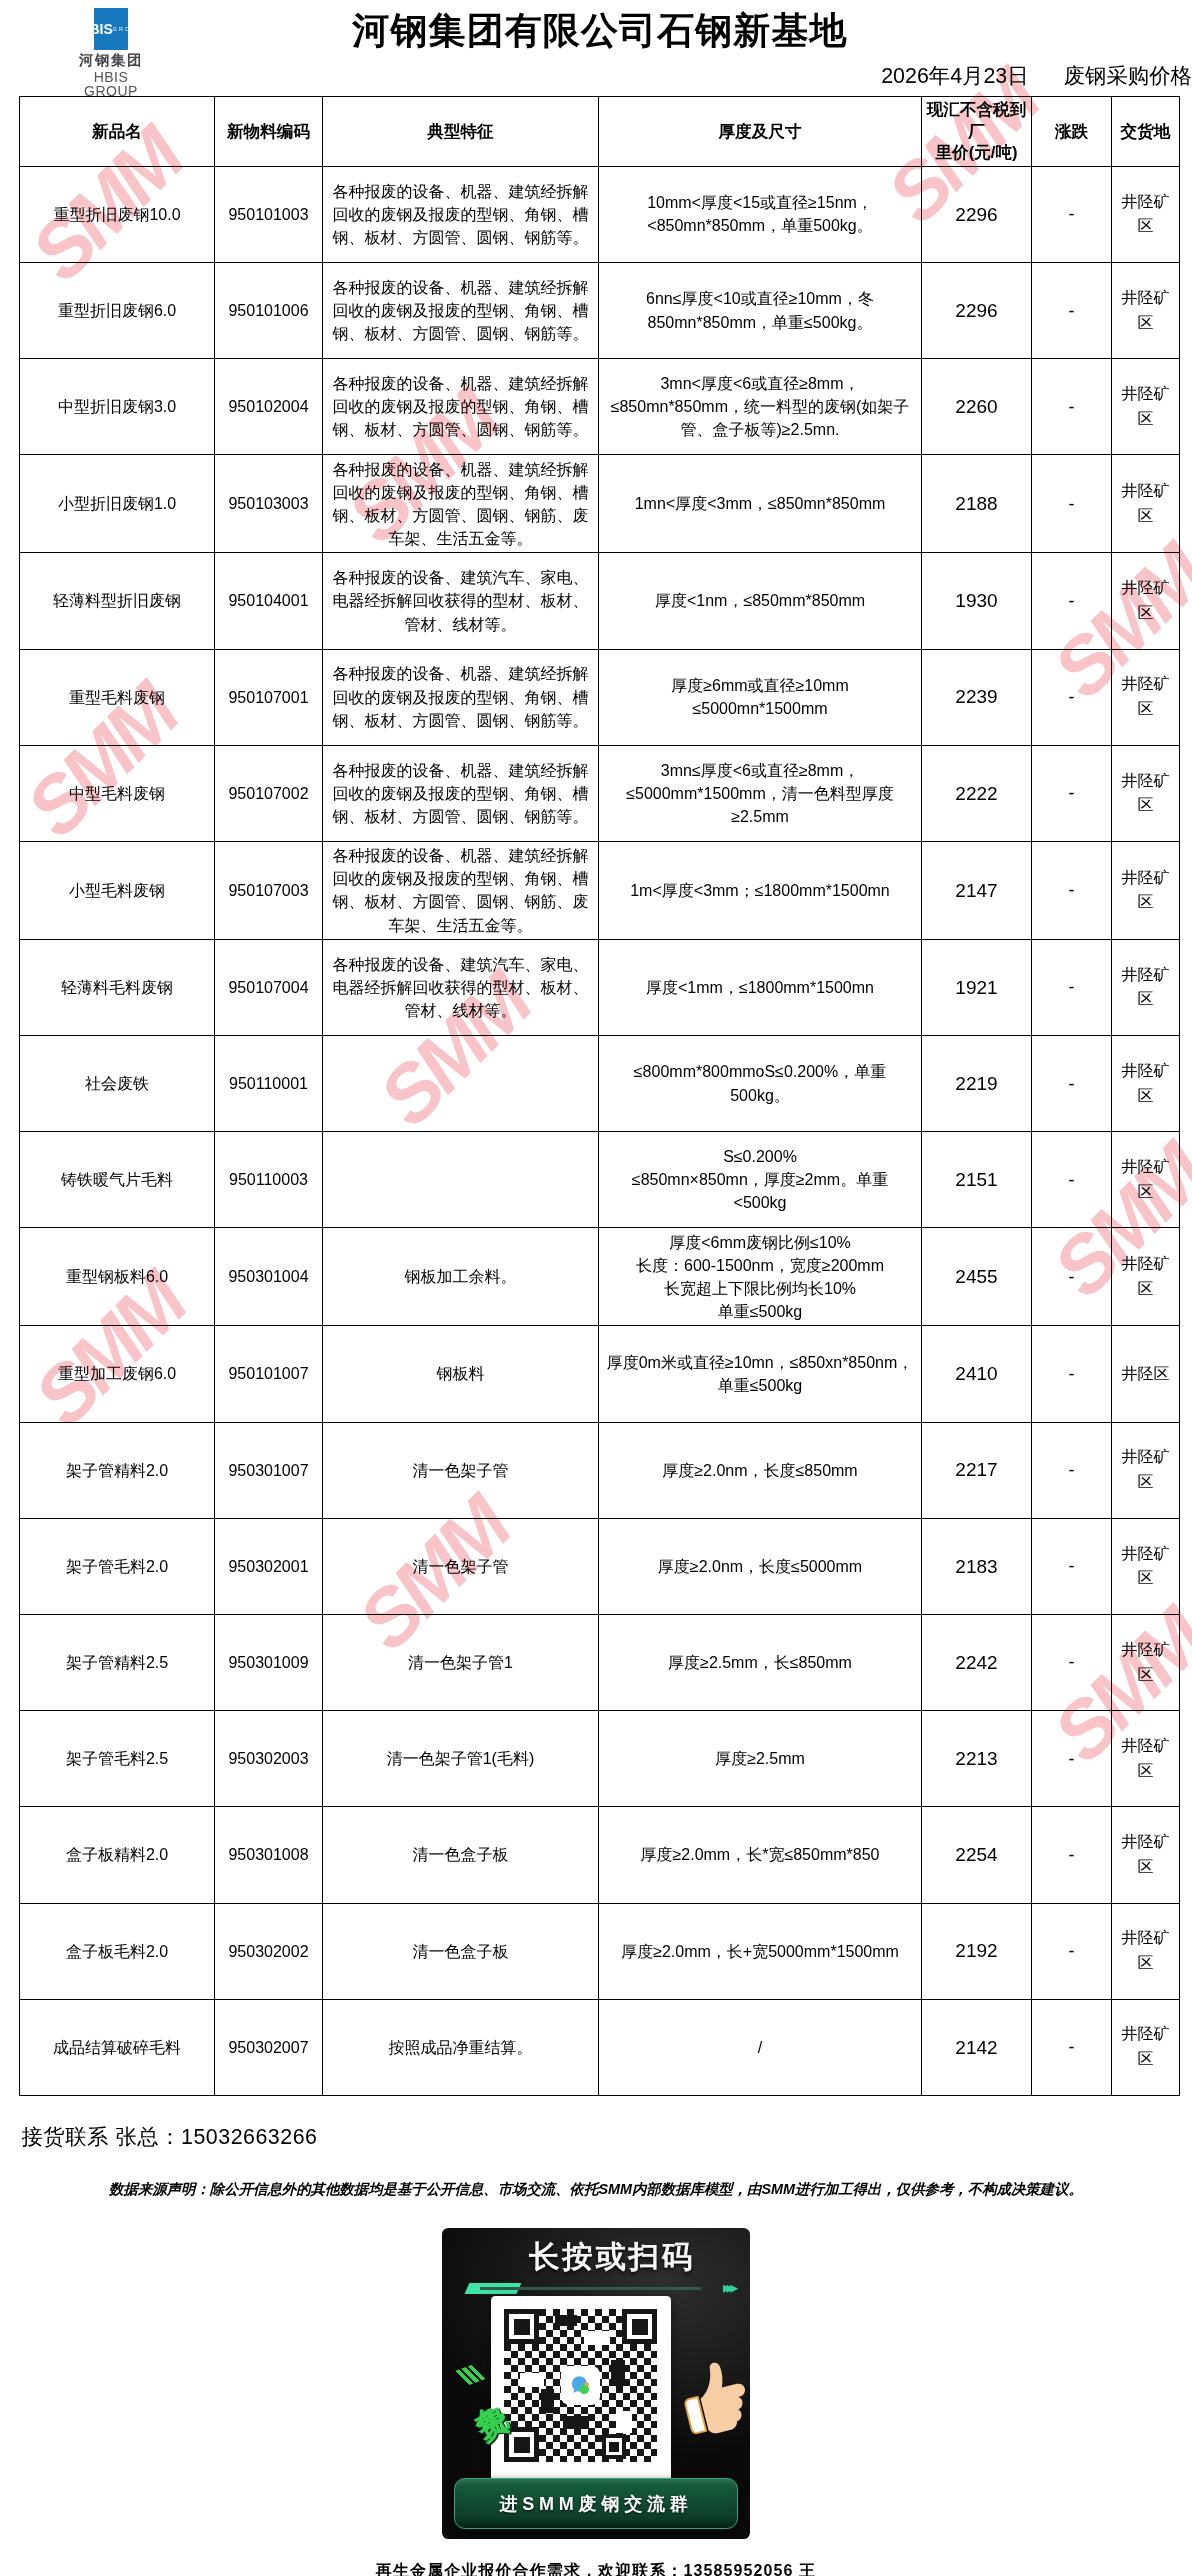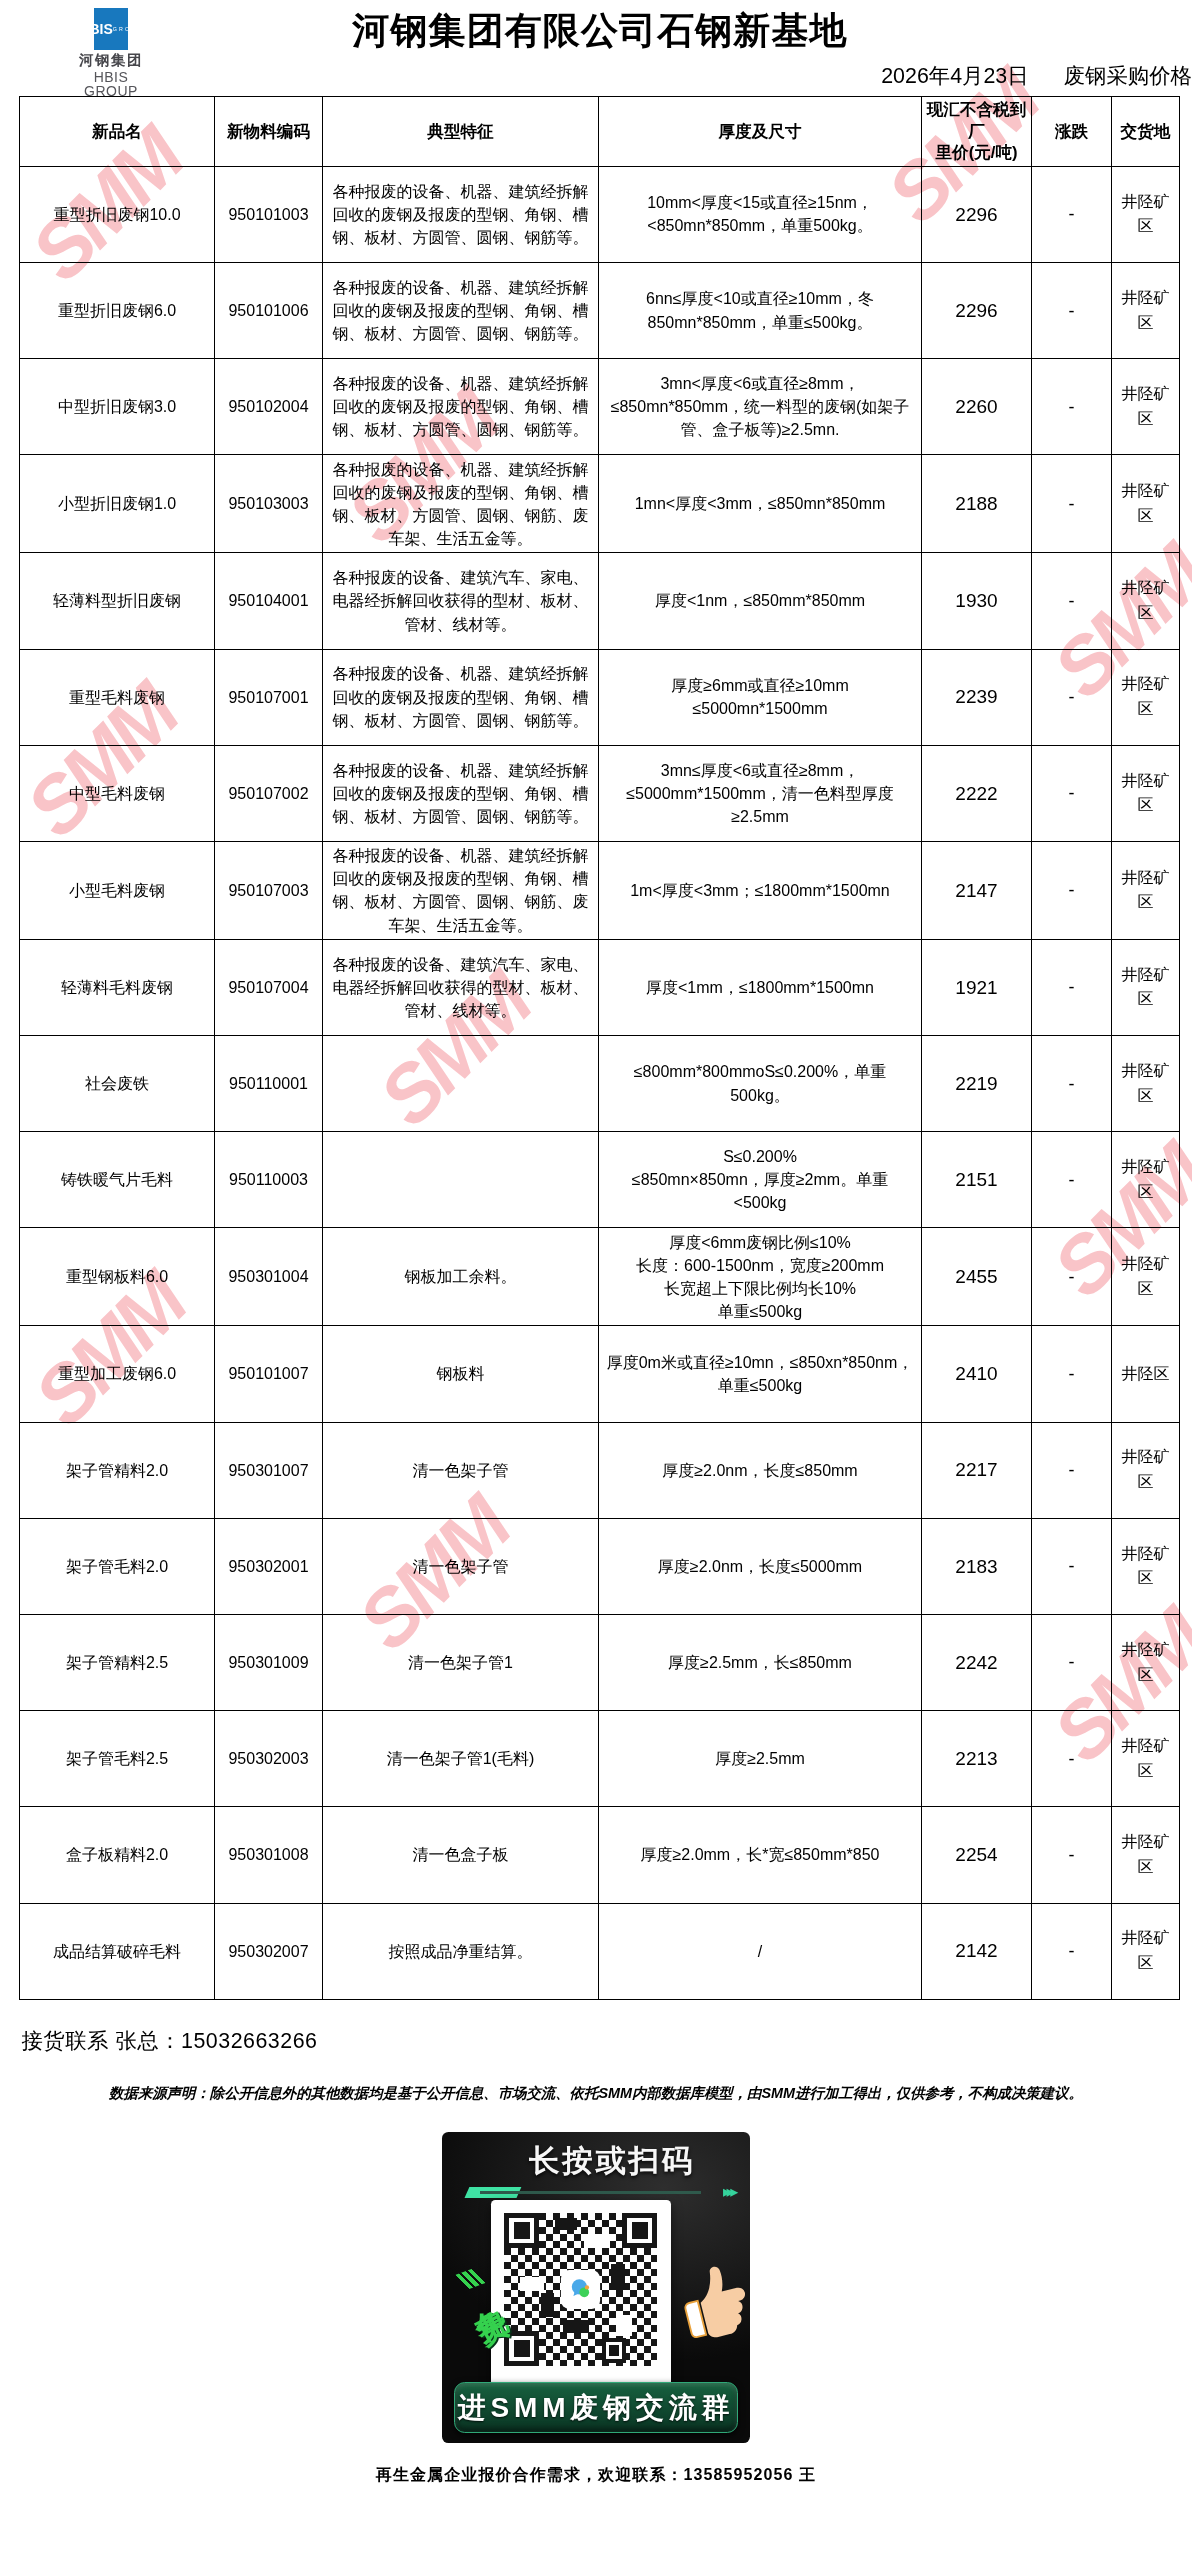--- a/index.html
+++ b/index.html
@@ -61,21 +61,21 @@
   .free{position:absolute;left:8.6px;top:156px;transform:rotate(-28deg);color:#35d14e;font-size:32px;font-weight:900;
       writing-mode:vertical-rl;letter-spacing:3.2px;text-shadow:1.1px 1.6px 0 #06341a;}
   .free-ticks{position:absolute;left:16px;top:138px;width:24.6px;height:18px;transform:rotate(-20deg);
       background:linear-gradient(65deg,transparent 44%,#35d14e 44% 56%,transparent 56%),
                  linear-gradient(65deg,transparent 64%,#35d14e 64% 76%,transparent 76%),
                  linear-gradient(65deg,transparent 24%,#35d14e 24% 36%,transparent 36%);}
   .hand{position:absolute;right:-4.3px;top:127px;width:80px;height:91px;transform:rotate(-14deg);}
   .join-btn{position:absolute;left:11.8px;right:11.8px;bottom:9.6px;height:49px;border-radius:10.7px;
       background:linear-gradient(180deg,#17613f,#0a3423);border:1.6px solid #2fa877;
       box-shadow:inset 0 2.1px 5.3px rgba(255,255,255,.16), inset 0 -3.2px 6.4px rgba(0,0,0,.5), 0 2.7px 6.4px rgba(0,0,0,.65);
-      display:flex;align-items:center;justify-content:center;font-size:28px;font-weight:900;color:#fff;
+      display:flex;align-items:center;justify-content:center;font-size:18px;font-weight:900;color:#fff;
       letter-spacing:4.8px;text-shadow:0 1.1px 2.1px rgba(0,0,0,.75);}
 </style>
 </head>
 <body>
 
 <div class="page">
 
   <span class="wm" style="left:21.4px;top:160px;">SMM</span>
   <span class="wm" style="left:877px;top:102px;">SMM</span>
   <span class="wm" style="left:337px;top:422px;">SMM</span>
@@ -282,20 +282,29 @@
         <td class="c-price">2213</td>
         <td class="c-change">-</td>
         <td class="c-place">井陉矿区</td>
       </tr>
       <tr>
         <td class="c-name">盒子板精料2.0</td>
         <td class="c-code">950301008</td>
         <td class="c-feat">清一色盒子板</td>
         <td class="c-size">厚度≥2.0mm，长*宽≤850mm*850</td>
         <td class="c-price">2254</td>
+        <td class="c-change">-</td>
+        <td class="c-place">井陉矿区</td>
+      </tr>
+      <tr>
+        <td class="c-name">盒子板毛料2.0</td>
+        <td class="c-code">950302002</td>
+        <td class="c-feat">清一色盒子板</td>
+        <td class="c-size">厚度≥2.0mm，长+宽5000mm*1500mm</td>
+        <td class="c-price">2192</td>
         <td class="c-change">-</td>
         <td class="c-place">井陉矿区</td>
       </tr>
       <tr>
         <td class="c-name">成品结算破碎毛料</td>
         <td class="c-code">950302007</td>
         <td class="c-feat">按照成品净重结算。</td>
         <td class="c-size">/</td>
         <td class="c-price">2142</td>
         <td class="c-change">-</td>

